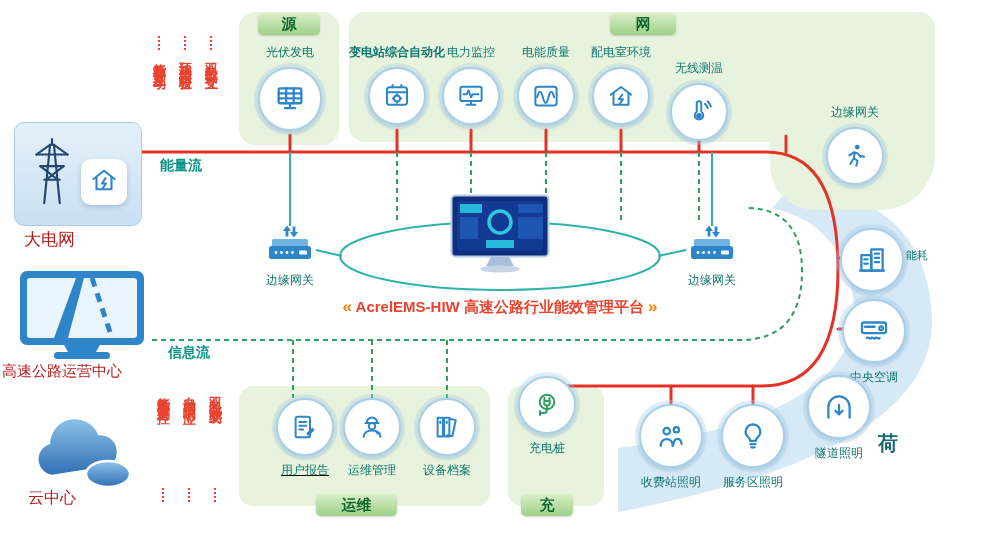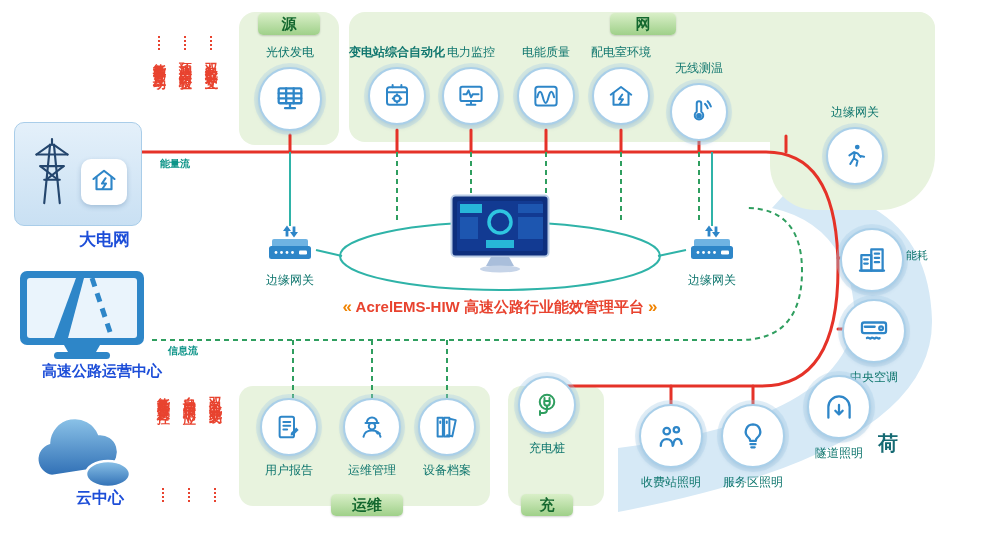--- a/index.html
+++ b/index.html
@@ -19,25 +19,25 @@
   .node.below .node-label{margin:6px 0 0 0;}
   .circle{width:54px;height:54px;border-radius:50%;background:#fff;border:2px solid #a9cfe9;margin:0 auto;
           display:flex;align-items:center;justify-content:center;
           box-shadow:0 0 0 4px rgba(169,207,233,.35),0 2px 5px rgba(40,90,140,.25);}
   .circle.lg{width:60px;height:60px;}
   .circle svg{width:30px;height:30px;}
   .circle.lg svg{width:34px;height:34px;}
   .gw-icon svg{width:52px;height:40px;}
   .abs{position:absolute;z-index:3;}
   .abs svg{width:100%;height:100%;display:block;}
-  .big-label{position:absolute;text-align:right;font-weight:bold;font-size:16px;color:#1d4ed8;z-index:3;white-space:nowrap;}
+  .big-label{position:absolute;text-align:left;font-weight:normal;font-size:16px;color:#b91c1c;z-index:3;white-space:nowrap;}
   .vterm{position:absolute;writing-mode:vertical-rl;text-orientation:upright;font-weight:bold;font-size:13px;
          letter-spacing:3px;color:#e8432f;z-index:2;}
   .vdots{position:absolute;width:0;height:14px;border-left:2px dotted #e8432f;z-index:2;}
-  .flowlabel{position:absolute;font-weight:bold;font-size:10px;color:#0d9488;z-index:3;}
+  .flowlabel{position:absolute;font-weight:bold;font-size:14px;color:#0d9488;z-index:3;}
   .platform-title{position:absolute;text-align:center;font-weight:bold;font-size:15px;color:#e8432f;z-index:3;white-space:nowrap;}
   .platform-title .mark{color:#f08300;font-size:17px;}
   .load-title{position:absolute;font-size:20px;font-weight:bold;color:#156a73;z-index:3;}
   .badge{position:absolute;left:66px;top:36px;width:46px;height:46px;background:#fff;border-radius:10px;
          box-shadow:0 2px 5px rgba(30,80,130,.25);display:flex;align-items:center;justify-content:center;}
   .badge svg{width:30px;height:30px;}
   .pylon{position:absolute;left:8px;top:14px;width:58px;height:70px;}
   .pylon svg{width:100%;height:100%;}
 </style>
 </head>
@@ -85,21 +85,21 @@
       <ellipse cx="500" cy="256" rx="160" ry="34"></ellipse>
       <path d="M290,152 V226"></path>
         <path d="M712,152 V226"></path>
       <path d="M316,250 L342,256"></path>
         <path d="M686,250 L658,256"></path>
     </g>
   </svg>
 
   <div class="pill" style="left:258px;top:13px;width:62px;height:22px;">源</div>
   <div class="pill" style="left:610px;top:13px;width:66px;height:22px;">网</div>
-  <div class="pill" style="left:331px;top:494px;width:72px;height:22px;">运维</div>
+  <div class="pill" style="left:316px;top:494px;width:81px;height:22px;">运维</div>
   <div class="pill" style="left:521px;top:494px;width:52px;height:22px;">充</div>
   <div class="load-title" style="left:878px;top:430px;">荷</div>
 
   <div class="grid-card" style="position:absolute;left:14px;top:122px;width:126px;height:102px;">
     <span class="pylon"><svg viewBox="0 0 56 72" fill="none" stroke="#24466e" stroke-width="2.2" stroke-linecap="round">
           <path d="M20 68L26 8h4l6 60"></path>
           <path d="M28 2v6"></path>
           <path d="M12 18h32M16 30h24M20 44h16"></path>
           <path d="M26 8l-14 10M30 8l14 10M16 30l18 14M40 30L22 44"></path>
         </svg></span>
@@ -326,21 +326,21 @@
         <svg viewBox="0 0 24 24" fill="none" stroke="#2e86c8" stroke-width="1.6" stroke-linecap="round" stroke-linejoin="round">
           <circle cx="9" cy="8.6" r="2.3"></circle>
           <path d="M4.8 19c0-3.2 1.9-4.8 4.2-4.8s4.2 1.6 4.2 4.8"></path>
           <circle cx="15.8" cy="7.6" r="1.9"></circle>
           <path d="M13.6 18.2c.3-2.7 1.5-4.2 3-4.2 1.4 0 2.6 1.3 2.9 3.6"></path>
         </svg>
       </div>
     <div class="node-label">收费站照明</div>
   </div>
 
-  <div class="node below" style="left:234px;top:398px;">
+  <div class="node below" style="left:250px;top:398px;text-decoration:underline;">
     <div class="circle">
         <svg viewBox="0 0 24 24" fill="none" stroke="#2e86c8" stroke-width="1.6" stroke-linecap="round" stroke-linejoin="round">
           <rect x="4.5" y="3.8" width="11.5" height="16.4" rx="1.5"></rect>
           <path d="M7.5 8h5.5M7.5 11h5.5M7.5 14h3"></path>
           <path d="M13.6 16.6l4.2-4.2 1.9 1.9-4.2 4.2-2.2.3z" fill="#2e86c8" stroke="none"></path>
         </svg>
       </div>
     <div class="node-label">用户报告</div>
   </div>
   <div class="node below" style="left:317px;top:398px;">

